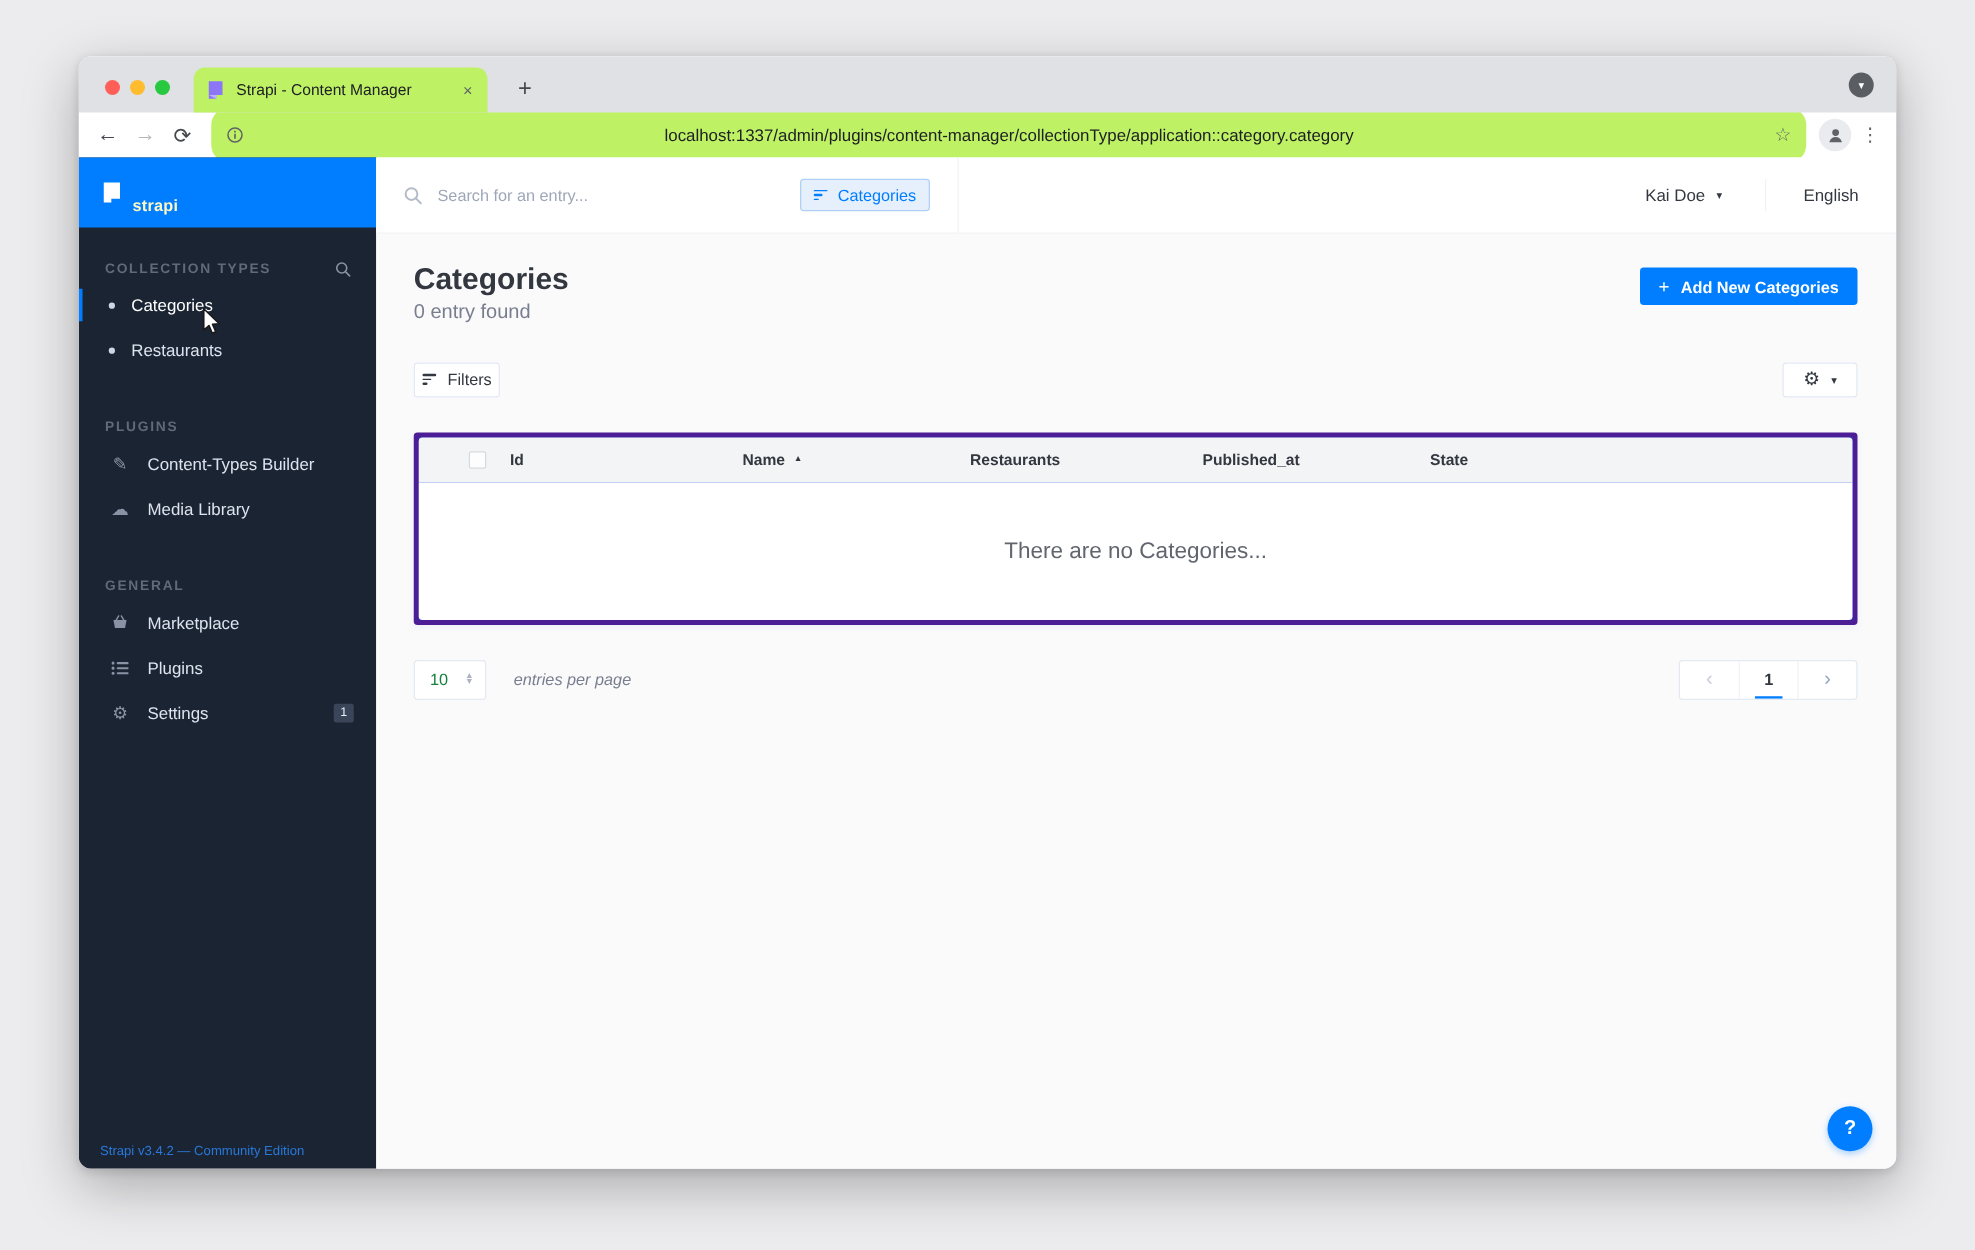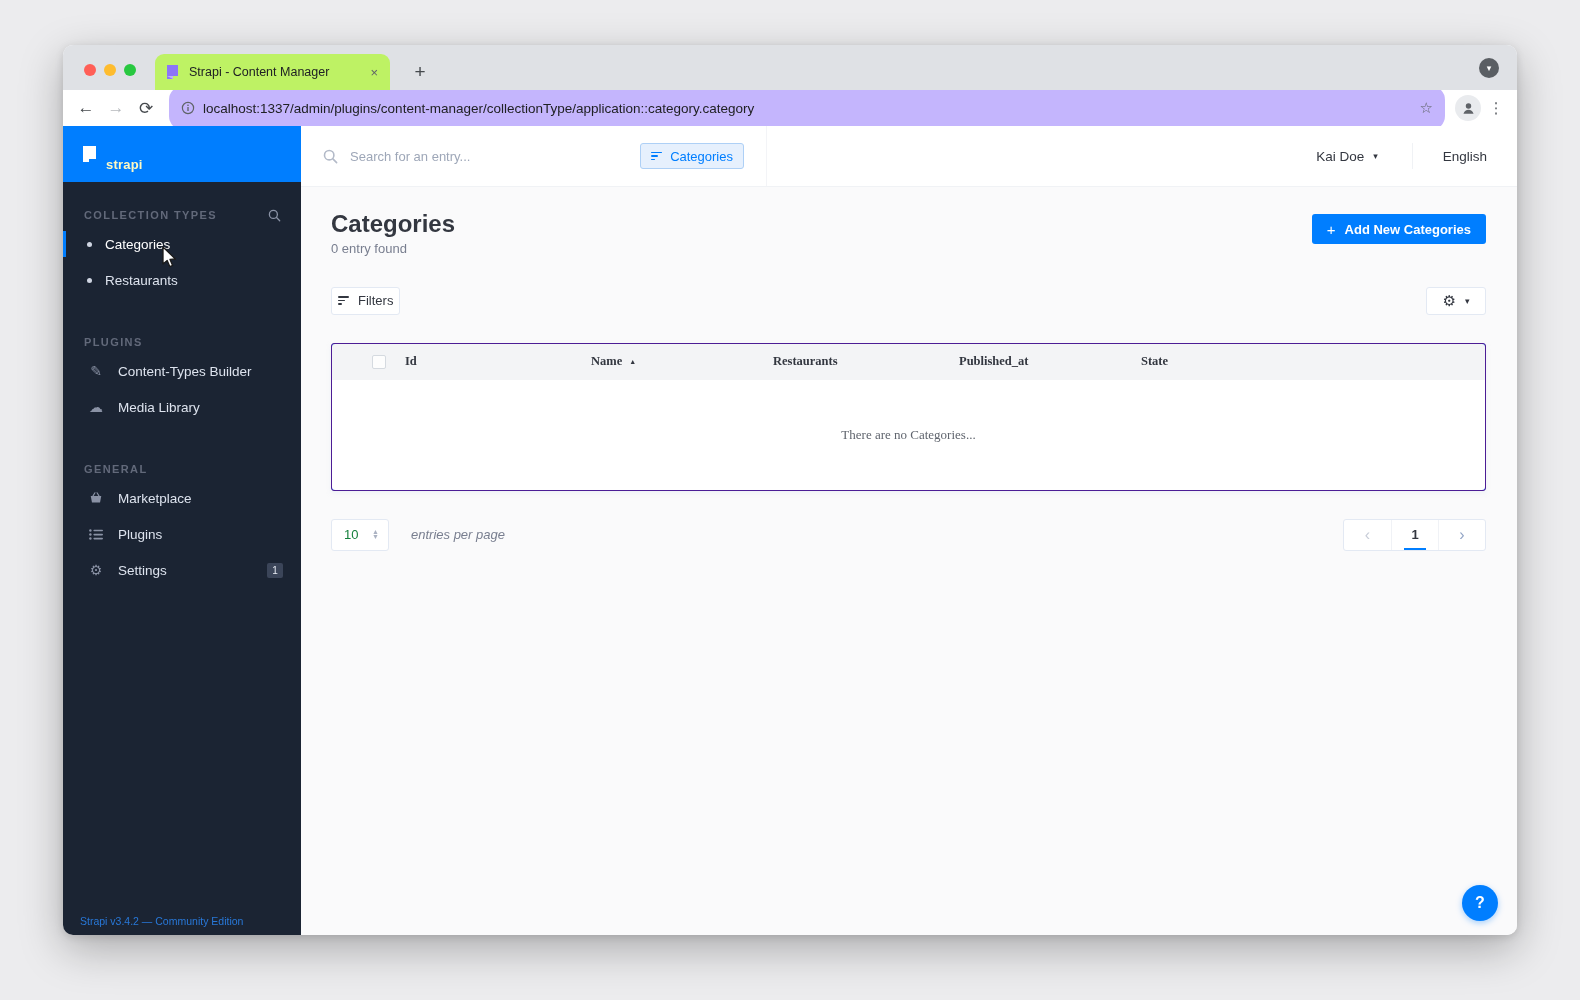--- a/index.html
+++ b/index.html
@@ -35,22 +35,22 @@
   .chrome-circle {
     position:absolute; right:18px; top:13px; width:20px; height:20px; border-radius:50%;
     background:#5a5e63; color:#fff; font-size:9px; display:flex; align-items:center; justify-content:center;
   }
 
   
   .urlrow { height:36px; background:#fff; display:flex; align-items:center; padding:0 10px; gap:4px; flex:0 0 auto; }
   .navbtn { width:26px; height:26px; display:flex; align-items:center; justify-content:center; font-size:17px; color:#45494d; }
   .navbtn.disabled { color:#b6b9bd; }
   .urlfield {
-    flex:1; height:44px; background:#c4b5fd; border-radius:14px; margin:0 6px;
-    display:flex; align-items:center; padding:0 12px; gap:8px;
+    flex:1; height:44px; background:#bef264; border-radius:14px; margin:0 6px;
+    display:flex; align-items:center; padding:0 12px; gap:8px;text-align:center;
   }
   .url-text { flex:1; font-size:13.5px; color:#202124; white-space:nowrap; overflow:hidden; }
   .star { font-size:15px; color:#5f6368; }
   .avatar-chip { width:26px; height:26px; border-radius:50%; background:#e9ebee; display:flex; align-items:center; justify-content:center; }
   .dots { font-size:15px; color:#5f6368; width:22px; text-align:center; letter-spacing:0; }
 
   
   .app { flex:1; display:flex; min-height:0; }
 
   
@@ -80,41 +80,41 @@
   .chip .filter-lines { color:#007eff; }
   .appbar-right { margin-left:auto; display:flex; align-items:center; height:100%; }
   .user-menu { display:flex; align-items:center; gap:9px; font-size:13.5px; color:#333740; padding:0 34px; }
   .user-caret { font-size:9px; color:#333740; }
   .appbar-divider { width:1px; height:26px; background:#f0f2f5; }
   .lang { font-size:13.5px; color:#333740; padding:0 30px; }
 
   .content { padding:23px 31px 0 30px; flex:1; }
   .title-row { display:flex; align-items:flex-start; justify-content:space-between; }
   .page-title { font-size:24px; font-weight:bold; color:#333740; line-height:1.15; }
-  .page-sub { font-size:13px; color:#787e8f; margin-top:3px; }
+  .page-sub { font-size:16px; color:#787e8f; margin-top:3px; }
   .btn-primary { margin-top:4px; height:30px; background:#007eff; color:#fff; border:none; border-radius:3px; font-size:13px; font-weight:bold; display:flex; align-items:center; gap:9px; padding:0 15px; font-family:"Liberation Sans",sans-serif; }
   .btn-plus { font-size:15px; font-weight:normal; }
 
   .toolbar-row { margin-top:31px; display:flex; align-items:center; justify-content:space-between; }
   .btn-filters { height:28px; background:#fff; border:1px solid #e3e9f3; border-radius:3px; display:flex; align-items:center; gap:9px; padding:0 6px; font-size:13px; color:#333740; font-family:"Liberation Sans",sans-serif; }
   .filter-lines { display:inline-flex; flex-direction:column; gap:2px; }
   .filter-lines i { display:block; height:1.6px; background:currentColor; border-radius:1px; }
   .filter-lines i:nth-child(1){ width:11px; } .filter-lines i:nth-child(2){ width:7px; } .filter-lines i:nth-child(3){ width:4px; }
   .btn-gear { height:28px; width:60px; background:#fff; border:1px solid #e3e9f3; border-radius:3px; display:flex; align-items:center; justify-content:center; gap:9px; color:#333740; }
   .gear-glyph { font-size:15px; line-height:1; }
   .gear-caret { font-size:9px; color:#333740; }
 
-  .table { margin-top:28px; background:#1d4ed8; border:1px solid #4c1d95; border-radius:3px; box-shadow:0 2px 4px rgba(227,233,243,.5);font-family:Liberation Serif, serif; }
+  .table { margin-top:28px; background:#1d4ed8; border:4px solid #4c1d95; border-radius:3px; box-shadow:0 2px 4px rgba(227,233,243,.5); }
   .thead { display:grid; grid-template-columns:73px 186px 182px 186px 182px 1fr; background:#f3f4f6; height:36px; align-items:center; border-radius:3px 3px 0 0; }
   .th { font-size:12.5px; font-weight:bold; color:#333740; display:flex; align-items:center; gap:7px; }
   .th-check { padding-left:40px; }
   .checkbox { width:14px; height:14px; border:1px solid #d5dae0; border-radius:2px; background:#fdfdfd; }
   .sort-caret { font-size:7px; color:#333740; }
   .tbody { height:110px; display:flex; align-items:center; justify-content:center; background:#fff; border-radius:0 0 3px 3px; }
-  .empty-msg { font-size:13px; color:#60656e; }
+  .empty-msg { font-size:18px; color:#60656e; }
 
   .pager-row { margin-top:28px; display:flex; align-items:center; justify-content:space-between; }
   .pager-left { display:flex; align-items:center; gap:22px; }
   .perpage { width:58px; height:32px; background:#fff; border:1px solid #e3e9f3; border-radius:3px; display:flex; align-items:center; padding:0 9px 0 12px; }
   .perpage-val { flex:1; font-size:13px; color:#15803d; }
   .spin { display:flex; flex-direction:column; line-height:.62; color:#abb2c2; font-size:7px; }
   .perpage-label { font-size:13px; font-style:italic; color:#787e8f; }
   .pager-box { display:flex; background:#fff; border:1px solid #e3e9f3; border-radius:3px; height:32px; overflow:hidden; }
   .pager-cell { width:47px; display:flex; align-items:center; justify-content:center; font-size:16px; position:relative; }
   .pager-cell + .pager-cell { border-left:1px solid #f0f2f6; }

